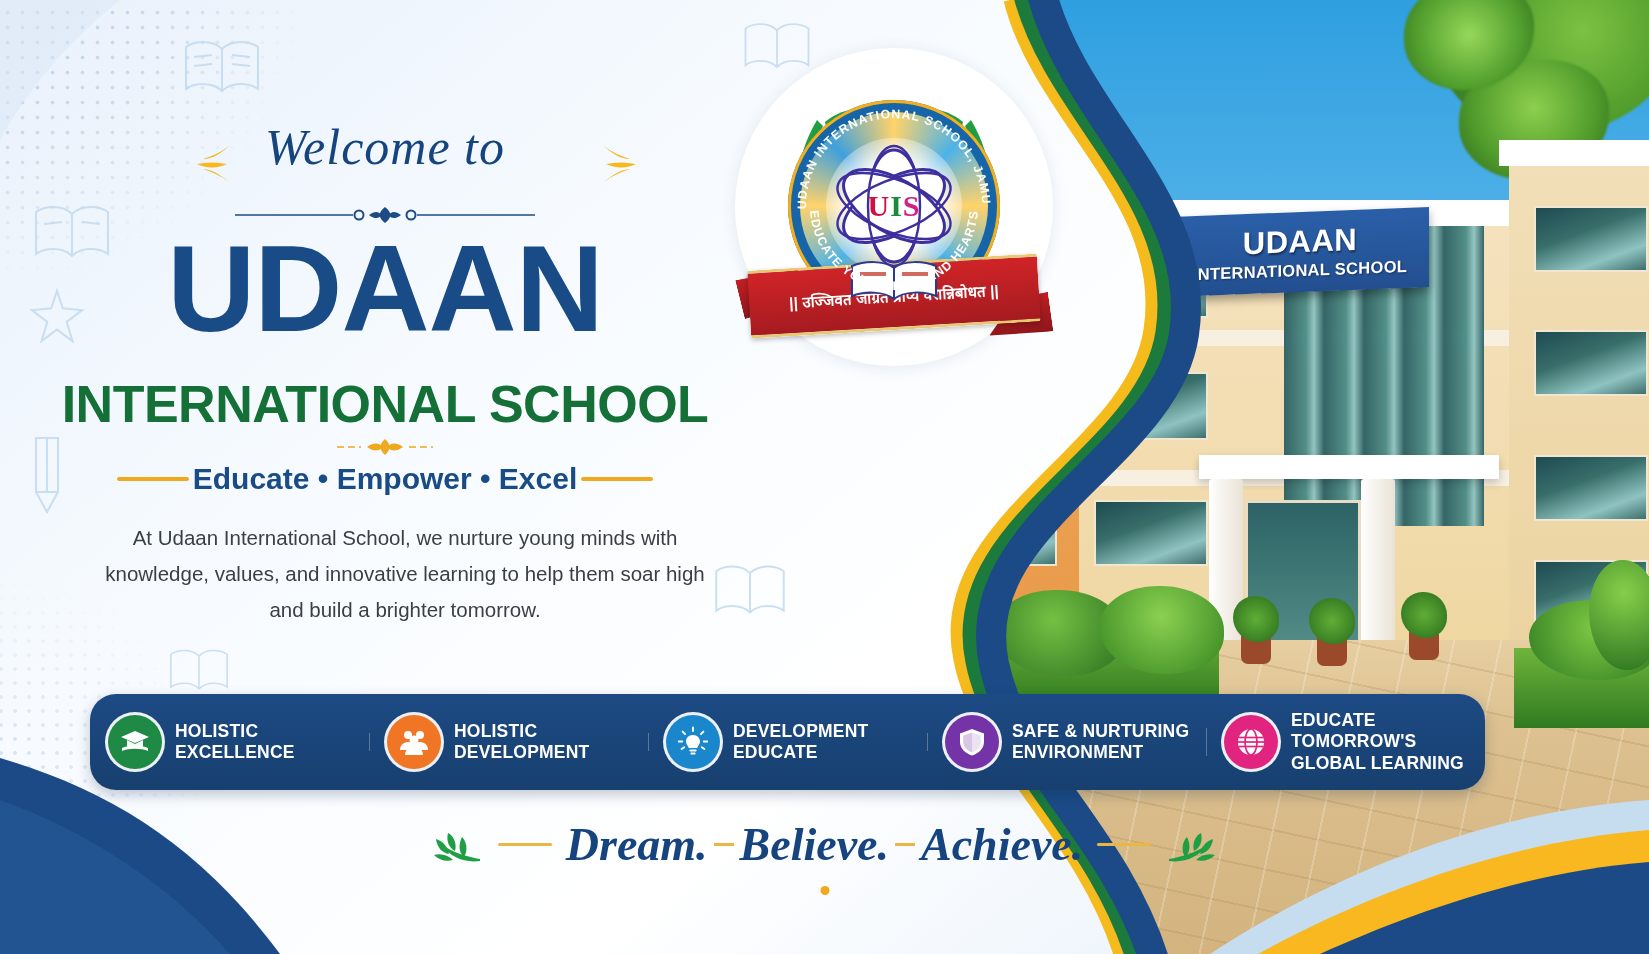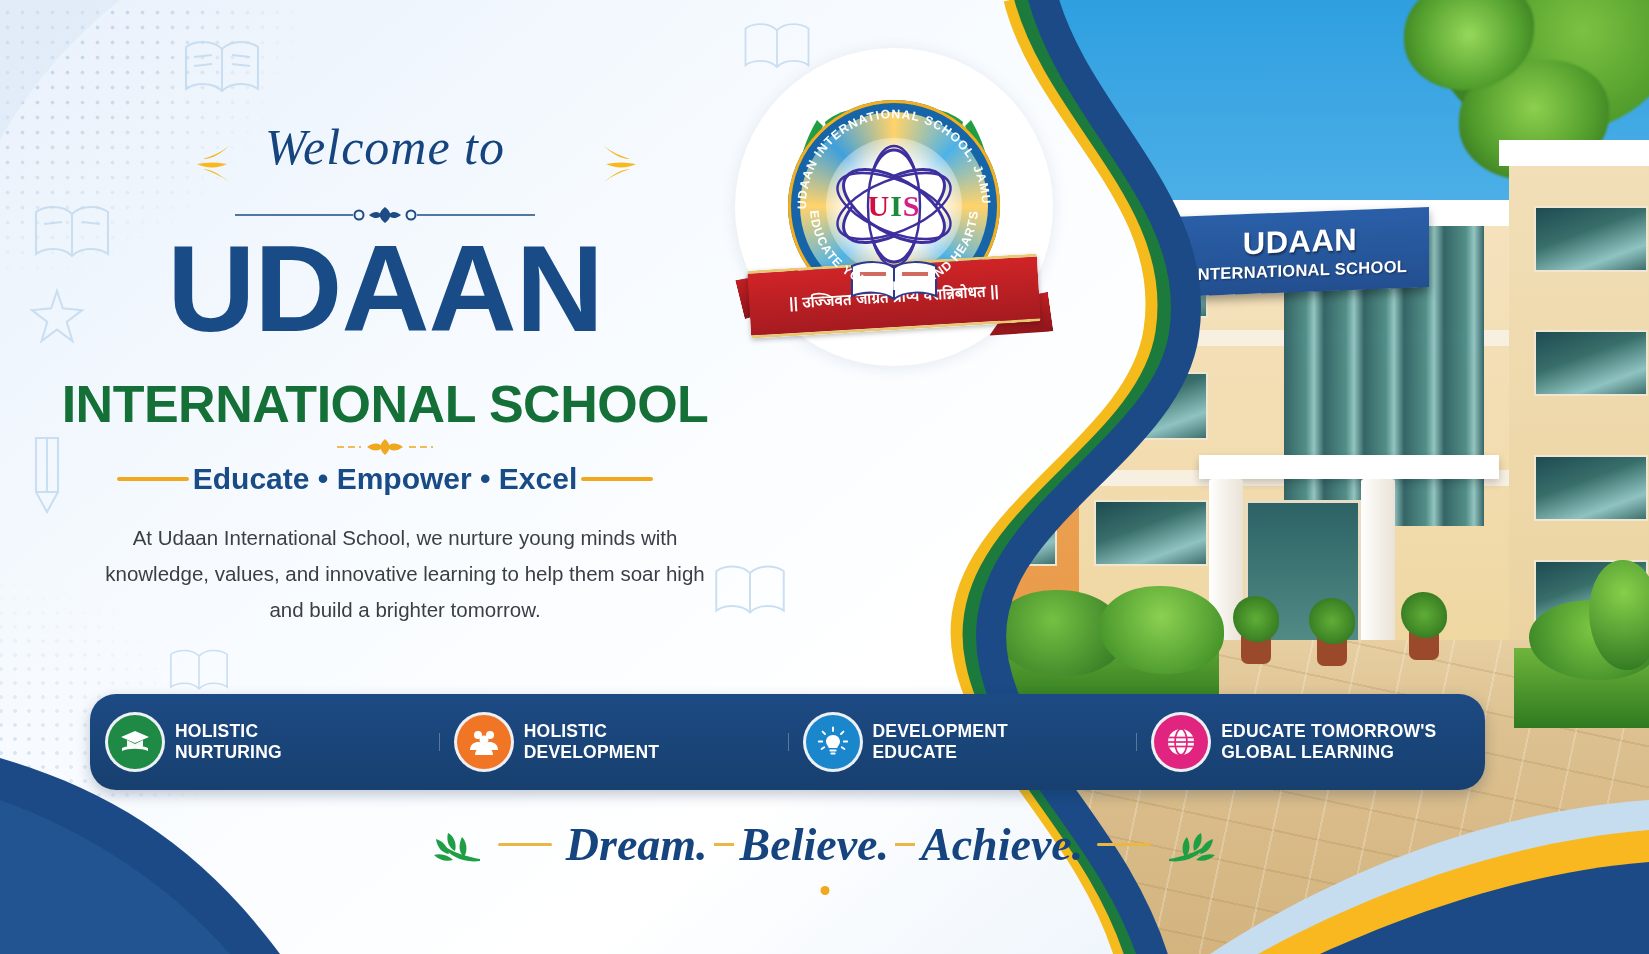--- a/index.html
+++ b/index.html
@@ -367,21 +367,21 @@
     <div class="feat">
       <span class="fico" style="background:#1e8a46;">
         <svg width="32" height="32" viewBox="0 0 32 32" fill="#fff">
           <path d="M16 5 L30 11 L16 17 L2 11 Z"></path>
           <path d="M8 14 L8 20 C8 22 24 22 24 20 L24 14 L16 18 Z" opacity=".95"></path>
           <path d="M3 22 C9 19 23 19 29 22 L29 25 C23 22 9 22 3 25 Z"></path>
         </svg>
       </span>
       <span class="flabel">
         <span>HOLISTIC</span><br>
-        <span>NURTURING</span>
+        <span>EXCELLENCE</span>
       </span>
     </div>
 
     <div class="feat">
       <span class="fico" style="background:#f07524;">
         <svg width="32" height="32" viewBox="0 0 32 32" fill="#fff">
           <circle cx="10" cy="9" r="4"></circle>
             <circle cx="22" cy="9" r="4"></circle>
             <circle cx="16" cy="14" r="4.5"></circle>
           <path d="M2 24 C2 18 7 16 10 16 C13 16 18 18 18 24 Z"></path>
@@ -411,20 +411,33 @@
               <path d="M27.4 23 L24.8 21.3"></path>
           </g>
         </svg>
       </span>
       <span class="flabel">
         <span>DEVELOPMENT</span><br>
         <span>EDUCATE</span>
       </span>
     </div>
 
+    <div class="feat">
+      <span class="fico" style="background:#7434a8;">
+        <svg width="32" height="32" viewBox="0 0 32 32">
+          <path d="M16 3 L28 7.5 L28 16 C28 23 22 27.5 16 29.5 C10 27.5 4 23 4 16 L4 7.5 Z" fill="#fff"></path>
+          <path d="M16 6.5 L16 26.4 C11.4 24.6 7.2 21 7.2 16 L7.2 9.6 Z" fill="#7434a8" opacity=".28"></path>
+          <path d="M16 6.5 L24.8 9.6 L24.8 16 C24.8 21 20.6 24.6 16 26.4 Z" fill="#7434a8" opacity=".14"></path>
+        </svg>
+      </span>
+      <span class="flabel">
+        <span>SAFE &amp; NURTURING</span><br>
+        <span>ENVIRONMENT</span>
+      </span>
+    </div>
 
     <div class="feat">
       <span class="fico" style="background:#e0247f;">
         <svg width="32" height="32" viewBox="0 0 32 32">
           <circle cx="16" cy="16" r="13" fill="#fff"></circle>
           <g stroke="#e0247f" stroke-width="1.7" fill="none">
             <ellipse cx="16" cy="16" rx="6" ry="13"></ellipse>
             <path d="M3.6 11.5 L28.4 11.5"></path>
               <path d="M3.6 20.5 L28.4 20.5"></path>
               <path d="M3 16 L29 16"></path>

